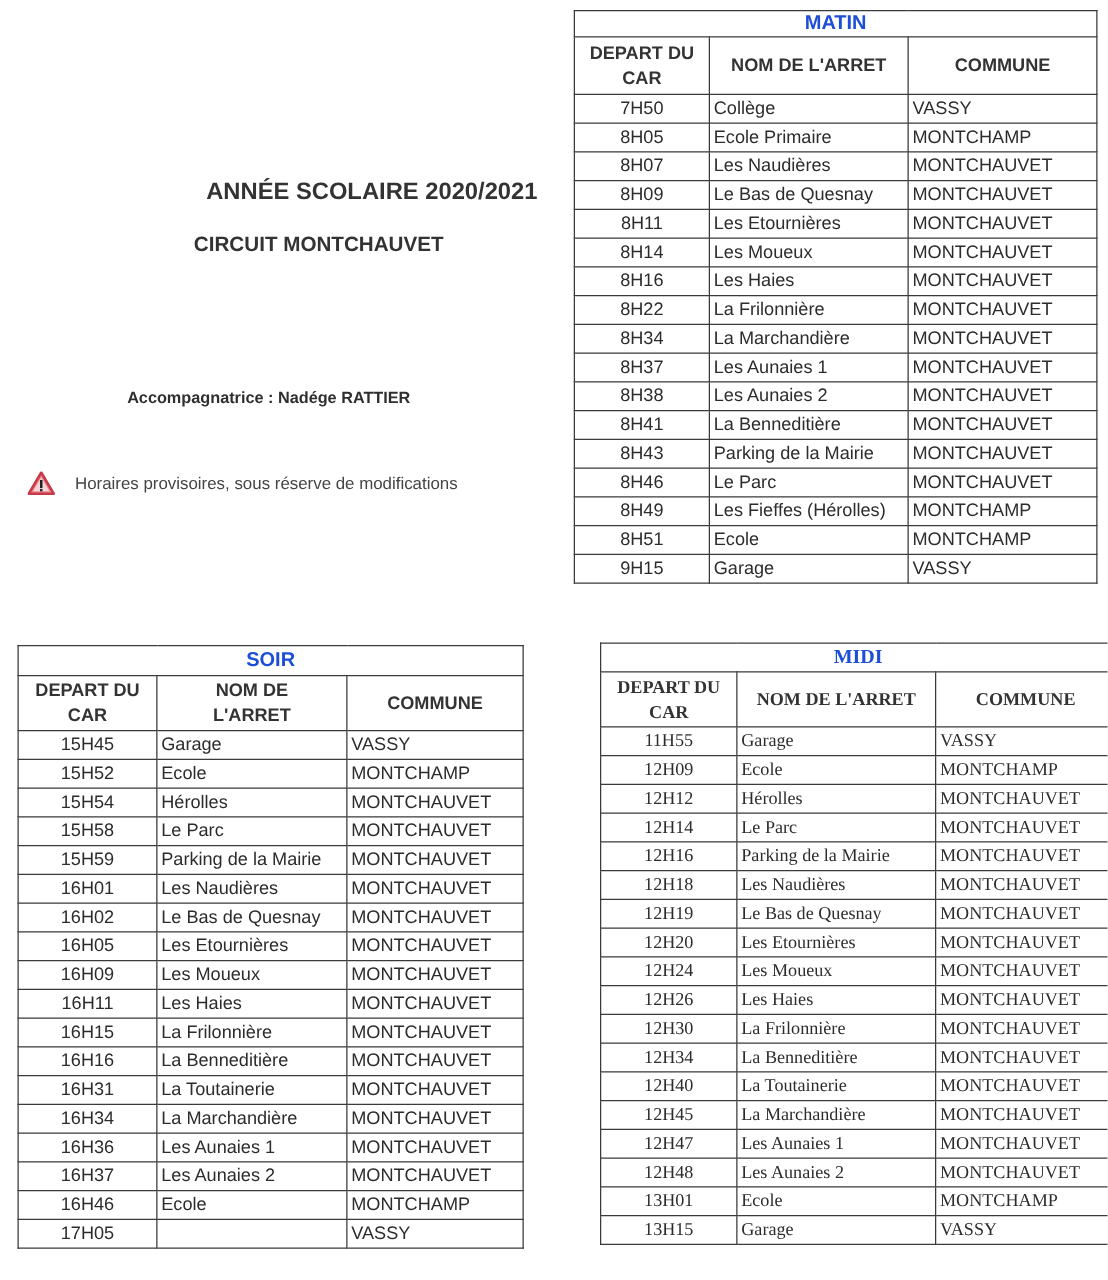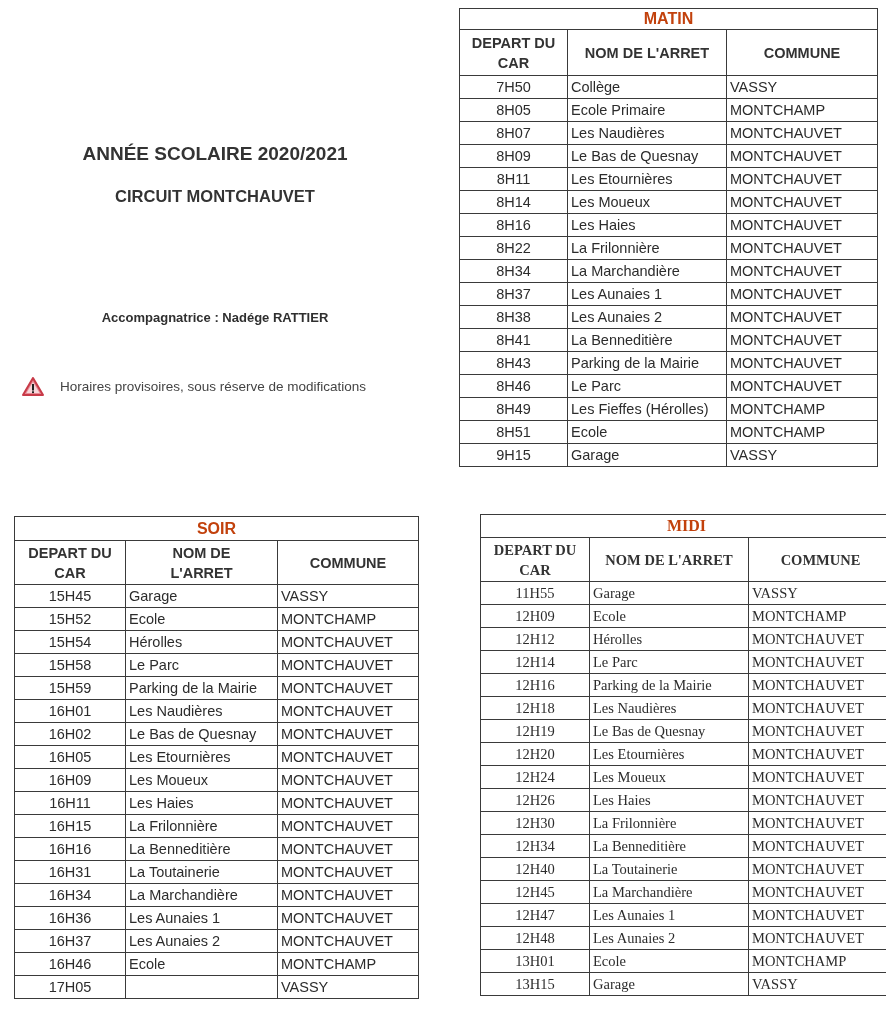--- a/index.html
+++ b/index.html
@@ -4,38 +4,38 @@
   <style>
     html, body { margin: 0; padding: 0; background: #ffffff; }
     body {
       width: 886px; height: 1024px; position: relative; overflow: hidden;
       font-family: "Liberation Sans", sans-serif; color: #2a2a2a;
     }
     .title {
       position: absolute; left: 0; width: 430px; text-align: center;
       font-weight: bold; color: #333;
     }
-    #t-year { top: 143px; font-size: 19px; }
-    #t-circuit { top: 187px; font-size: 16.5px; }
+    #t-year { top: 143px; font-size: 19px; text-align: right; }
+    #t-circuit { top: 187px; font-size: 16.5px; margin-left: 40px; }
     #t-escort { top: 310px; font-size: 13px; font-weight: bold; color:#2f2f2f; }
     .warning {
       position: absolute; left: 22px; top: 377px; display: flex; align-items: center;
       font-size: 13.5px; color: #444; gap: 8px;
     }
     .warning svg { margin-right: 8px; }
 
     table.sched {
       position: absolute; border-collapse: collapse; table-layout: fixed;
       font-family: "Liberation Sans", sans-serif; color: #2c2c2c;
     }
     table.sched td, table.sched th {
       border: 1.3px solid #3a3a3a; padding: 0; overflow: hidden; white-space: nowrap;
     }
     table.sched th.tt {
-      font-size: 16px; font-weight: bold; text-align: center; height: 20px; line-height: 20px; color:#c2410c;
+      font-size: 16px; font-weight: bold; text-align: center; height: 20px; line-height: 20px; color:#1d4ed8;
     }
     table.sched th.ch {
       font-size: 14.5px; font-weight: bold; text-align: center; line-height: 20px; color:#333;
     }
     table.sched td {
       height: 22px; line-height: 22px; font-size: 14.5px;
     }
     table.sched td.time { text-align: center; }
     table.sched td.stop, table.sched td.commune { padding-left: 3px; text-align: left; }
 

